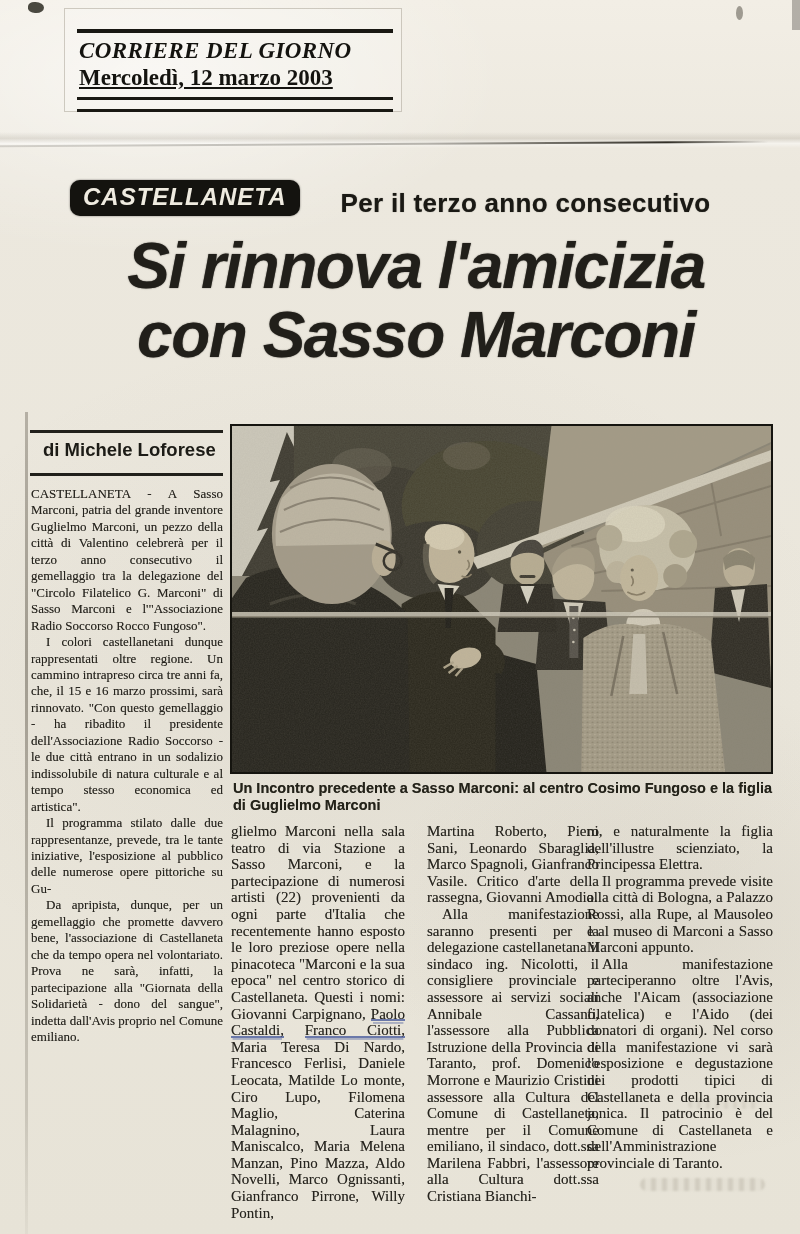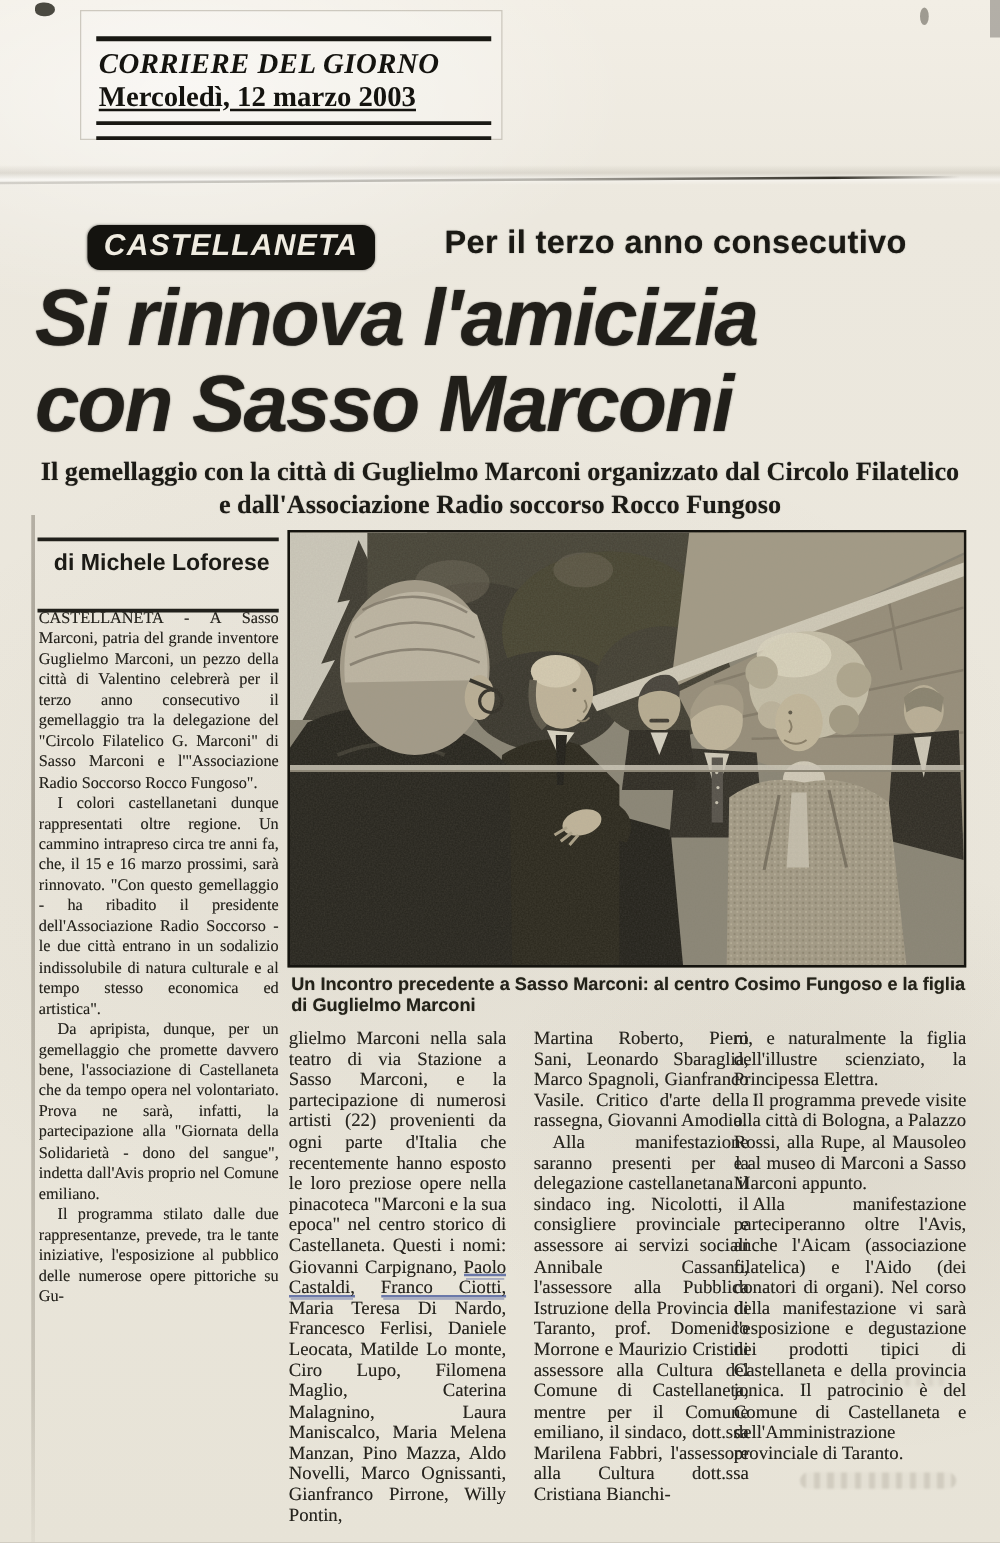--- a/index.html
+++ b/index.html
@@ -27,35 +27,35 @@
   .smudge2{position:absolute;left:688px;top:1098px;width:70px;height:11px;border-radius:6px;filter:blur(1.2px);opacity:.4;
     background:repeating-linear-gradient(90deg,rgba(118,110,94,.3) 0 4px,rgba(118,110,94,.05) 4px 9px);}
   
   .masthead{position:absolute;left:64px;top:8px;width:336px;height:102px;
     border:1px solid rgba(128,120,104,.35);background:rgba(255,255,255,.15);}
   .mast-rule-top{margin:20px 8px 0 12px;height:4px;background:#191813;}
   .mast-title{margin:5px 0 0 14px;font:italic 700 23px/1.12 "Liberation Serif",serif;color:#14130f;letter-spacing:.4px;}
   .mast-date{margin:1px 0 0 14px;font:700 23px/1.12 "Liberation Serif",serif;color:#14130f;text-decoration:underline;}
   .mast-rule-bottom{margin:6px 8px 0 12px;height:9px;border-top:3px solid #191813;border-bottom:3px solid #191813;}
   
-  .kicker{position:absolute;left:70px;top:180px;display:flex;align-items:flex-start;gap:15px;}
+  .kicker{position:absolute;left:70px;top:180px;display:flex;align-items:flex-end;}
   .kicker-badge{font:italic 800 24px/1 "Liberation Sans",sans-serif;letter-spacing:1px;
     background:#14130f;color:#efebe0;padding:5px 13px 7px;border-radius:10px;
     box-shadow:0 0 2px rgba(20,19,15,.6);}
   .kicker-text{font:700 26px/1 "Liberation Sans",sans-serif;color:#1a1914;letter-spacing:.3px;
     text-shadow:0 0 1px rgba(26,25,20,.55);margin-left:41px;}
   
-  .headline{position:absolute;left:24px;top:216px;width:752px;margin:4px;text-align:left;
+  .headline{position:absolute;left:24px;top:216px;width:752px;margin:16px;text-align:center;
     font:italic 700 64px/69px "Liberation Sans",sans-serif;letter-spacing:-1.5px;color:#211f1a;
     text-shadow:0 0 1.3px rgba(33,31,26,.75);}
   .subhead{position:absolute;left:26px;top:364px;width:748px;margin:0;text-align:center;
     font:700 21px/26px "Liberation Serif",serif;color:#1c1b16;text-shadow:0 0 .8px rgba(28,27,22,.5);}
   
   .byline-box{position:absolute;left:30px;top:430px;width:193px;
-    border-top:3px solid #21201b;border-bottom:3px solid #21201b;padding:8px 0 27px;}
+    border-top:3px solid #21201b;border-bottom:3px solid #21201b;padding:8px 0 13px;}
   .byline-text{font:700 18.5px/1 "Liberation Sans",sans-serif;color:#1c1b16;padding-left:13px;}
   
   .photo-frame{position:absolute;left:230px;top:424px;width:543px;height:350px;
     border:2px solid #15140f;box-sizing:border-box;background:#8d8778;}
   .photo-frame svg{display:block;width:100%;height:100%;}
   .caption{position:absolute;left:233px;top:780px;width:540px;
     font:700 14.5px/17px "Liberation Sans",sans-serif;color:#232219;text-shadow:0 0 .6px rgba(35,34,25,.5);}
   
   .body-col{position:absolute;font:15px/16.6px "Liberation Serif",serif;text-align:justify;
     color:#26241e;overflow:hidden;text-shadow:0 0 .5px rgba(38,36,30,.45);hyphens:auto;-webkit-hyphens:auto;}
@@ -91,21 +91,20 @@
     <div class="mast-rule-bottom"></div>
   </div>
 
   <div class="kicker">
     <span class="kicker-badge">CASTELLANETA</span>
     <span class="kicker-text">Per il terzo anno consecutivo</span>
   </div>
 
   <h1 class="headline"><span>Si rinnova l'amicizia</span><br><span>con Sasso Marconi</span></h1>
 
-  <h2 class="subhead">Il gemellaggio con la città di Guglielmo Marconi organizzato dal Circolo Filatelico e dall'Associazione Radio soccorso Rocco Fungoso</h2>
 
   <div class="byline-box">
     <div class="byline-text">di Michele Loforese</div>
   </div>
 
   <div class="photo-frame">
     <svg viewBox="0 0 540 346" preserveAspectRatio="none" aria-hidden="true">
       <defs>
         <pattern id="tweed" width="5" height="5" patternUnits="userSpaceOnUse">
           <rect width="5" height="5" fill="#a89f8a"></rect>
@@ -197,22 +196,22 @@
       <rect width="540" height="346" filter="url(#grain)" opacity=".32"></rect>
       <rect width="540" height="346" fill="#6b6658" opacity=".05"></rect>
     </svg>
   </div>
 
   <div class="caption">Un Incontro precedente a Sasso Marconi: al centro Cosimo Fungoso e la figlia di Guglielmo Marconi</div>
 
   <div class="body-col" id="col-0">
       <p><span>CASTELLANETA - A Sasso Marconi, patria del grande inventore Guglielmo Marconi, un pezzo della città di Valentino celebrerà per il terzo anno consecutivo il gemellaggio tra la delegazione del "Circolo Filatelico G. Marconi" di Sasso Marconi e l'"Associazione Radio Soccorso Rocco Fungoso".</span></p>
       <p class="indent"><span>I colori castellanetani dunque rappresentati oltre regione. Un cammino intrapreso circa tre anni fa, che, il 15 e 16 marzo prossimi, sarà rinnovato. "Con questo gemellaggio - ha ribadito il presidente dell'Associazione Radio Soccorso - le due città entrano in un sodalizio indissolubile di natura culturale e al tempo stesso economica ed artistica".</span></p>
+      <p class="indent"><span>Il programma stilato dalle due rappresentanze, prevede, tra le tante iniziative, l'esposizione al pubblico delle numerose opere pittoriche su Gu-</span></p>
       <p class="indent"><span>Da apripista, dunque, per un gemellaggio che promette davvero bene, l'associazione di Castellaneta che da tempo opera nel volontariato. Prova ne sarà, infatti, la partecipazione alla "Giornata della Solidarietà - dono del sangue", indetta dall'Avis proprio nel Comune emiliano.</span></p>
-      <p class="indent"><span>Il programma stilato dalle due rappresentanze, prevede, tra le tante iniziative, l'esposizione al pubblico delle numerose opere pittoriche su Gu-</span></p>
     </div>
   <div class="body-col" id="col-1">
       <p><span>glielmo Marconi nella sala teatro di via Stazione a Sasso Marconi, e la partecipazione di numerosi artisti (22) provenienti da ogni parte d'Italia che recentemente hanno esposto le loro preziose opere nella pinacoteca "Marconi e la sua epoca" nel centro storico di Castellaneta. Questi i nomi: Giovanni Carpignano, </span><span class="pen">Paolo Castaldi,</span><span> </span><span class="pen">Franco Ciotti,</span><span> Maria Teresa Di Nardo, Francesco Ferlisi, Daniele Leocata, Matilde Lo monte, Ciro Lupo, Filomena Maglio, Caterina Malagnino, Laura Maniscalco, Maria Melena Manzan, Pino Mazza, Aldo Novelli, Marco Ognissanti, Gianfranco Pirrone, Willy Pontin,</span></p>
     </div>
   <div class="body-col" id="col-2">
       <p><span>Martina Roberto, Piero Sani, Leonardo Sbaraglia, Marco Spagnoli, Gianfranco Vasile. Critico d'arte della rassegna, Giovanni Amodio.</span></p>
       <p class="indent"><span>Alla manifestazione saranno presenti per la delegazione castellanetana il sindaco ing. Nicolotti, il consigliere provinciale e assessore ai servizi sociali Annibale Cassano, l'assessore alla Pubblica Istruzione della Provincia di Taranto, prof. Domenico Morrone e Maurizio Cristini assessore alla Cultura del Comune di Castellaneta, mentre per il Comune emiliano, il sindaco, dott.ssa Marilena Fabbri, l'assessore alla Cultura dott.ssa Cristiana Bianchi-</span></p>
     </div>
   <div class="body-col" id="col-3">
       <p><span>ni, e naturalmente la figlia dell'illustre scienziato, la Principessa Elettra.</span></p>

